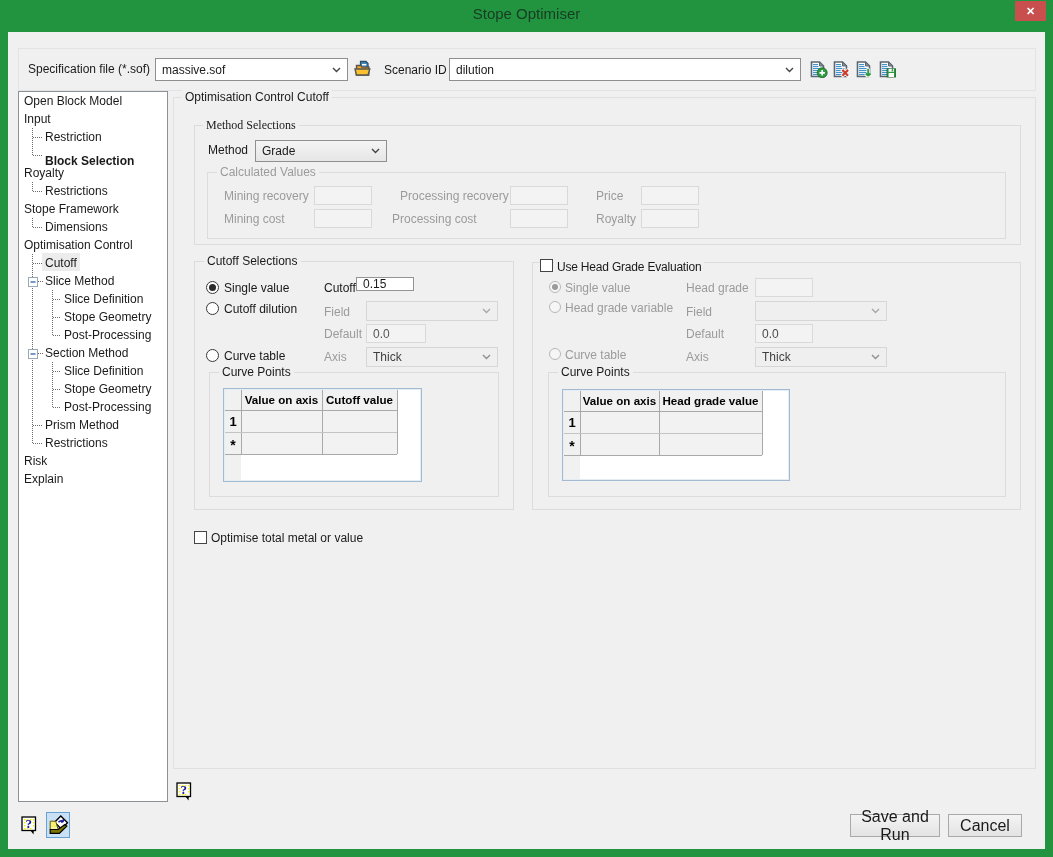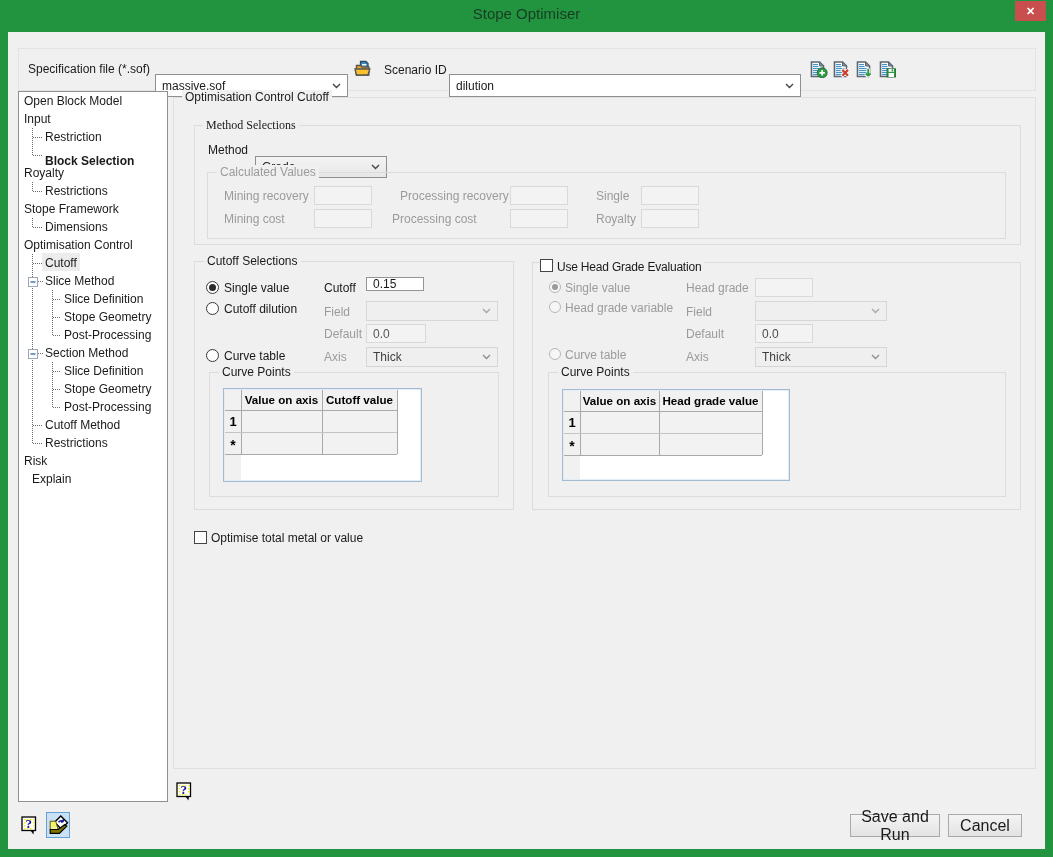--- a/index.html
+++ b/index.html
@@ -13,21 +13,21 @@
  text-align:center;font-size:11px;line-height:20px;font-weight:bold;}
 .lbl{position:absolute;white-space:nowrap;}
 .glbl{position:absolute;white-space:nowrap;color:#9b9b9b;}
 .gbox{position:absolute;border:1px solid #dcdcdc;}
 .gcap{position:absolute;top:-8px;background:#f0f0f0;padding:0 3px;white-space:nowrap;}
 .inp{position:absolute;background:#fff;border:1px solid #949494;font-size:12px;
  padding:0 0 0 6px;display:flex;align-items:center;box-sizing:border-box;}
 .dinp{position:absolute;background:#f3f3f3;border:1px solid #d9d9d9;font-size:12px;
  padding:0 0 0 6px;display:flex;align-items:center;box-sizing:border-box;color:#6d6d6d;}
 .combo{position:absolute;background:#fff;border:1px solid #8f8f8f;box-sizing:border-box;
- display:flex;align-items:center;padding-left:6px;margin-top:16px;}
+ display:flex;align-items:center;padding-left:6px;}
 .dcombo{position:absolute;background:#efefef;border:1px solid #d6d6d6;box-sizing:border-box;
  display:flex;align-items:center;padding-left:6px;}
 .chev{position:absolute;right:6px;top:50%;margin-top:-3px;width:9px;height:6px;}
 .radio{position:absolute;width:13px;height:13px;border:1px solid #383838;border-radius:50%;
  background:#fff;box-sizing:border-box;}
 .radio.on::after{content:"";position:absolute;left:2px;top:2px;width:7px;height:7px;
  border-radius:50%;background:#2b2b2b;}
 .dradio{position:absolute;width:12px;height:12px;border:1px solid #b7b7b7;border-radius:50%;
  background:#f6f6f6;box-sizing:border-box;}
 .dradio.on::after{content:"";position:absolute;left:2px;top:2px;width:6px;height:6px;
@@ -137,24 +137,24 @@
 <div class="abs" style="left:42px;top:253px;width:38px;height:18px;background:#ececec;"></div>
 <div class="ti" style="left:45px;top:254px;">Cutoff</div>
 <div class="ti" style="left:45px;top:272px;">Slice Method</div>
 <div class="ti" style="left:64px;top:290px;">Slice Definition</div>
 <div class="ti" style="left:64px;top:308px;">Stope Geometry</div>
 <div class="ti" style="left:64px;top:326px;">Post-Processing</div>
 <div class="ti" style="left:45px;top:344px;">Section Method</div>
 <div class="ti" style="left:64px;top:362px;">Slice Definition</div>
 <div class="ti" style="left:64px;top:380px;">Stope Geometry</div>
 <div class="ti" style="left:64px;top:398px;">Post-Processing</div>
-<div class="ti" style="left:45px;top:416px;">Cutoff Method</div>
+<div class="ti" style="left:45px;top:416px;">Prism Method</div>
 <div class="ti" style="left:45px;top:434px;">Restrictions</div>
 <div class="ti" style="left:24px;top:452px;">Risk</div>
-<div class="ti" style="left:24px;top:470px;margin-left:8px;">Explain</div>
+<div class="ti" style="left:24px;top:470px;">Explain</div>
 <svg class="abs" style="left:0;top:0;" width="1053" height="857" viewBox="0 0 1053 857">
     <g stroke="#6a6a6a" stroke-width="1" stroke-dasharray="1 1" fill="none">
       <line x1="32.5" y1="128" x2="32.5" y2="155"></line>
       <line x1="32.5" y1="182" x2="32.5" y2="191"></line>
       <line x1="32.5" y1="218" x2="32.5" y2="227"></line>
       <line x1="32.5" y1="254" x2="32.5" y2="443"></line>
       <line x1="33" y1="137.5" x2="42" y2="137.5"></line>
       <line x1="33" y1="155.5" x2="42" y2="155.5"></line>
       <line x1="33" y1="191.5" x2="42" y2="191.5"></line>
       <line x1="33" y1="227.5" x2="42" y2="227.5"></line>
@@ -193,32 +193,32 @@
  <span class="gcap" style="left:9px;color:#9b9b9b;">Calculated Values</span>
   </div>
 <div class="glbl" style="left:224px;top:189px;">Mining recovery</div>
 <div class="glbl" style="left:224px;top:212px;">Mining cost</div>
 <div class="dinp" style="left:314px;top:186px;width:58px;height:19px;"></div>
 <div class="dinp" style="left:314px;top:209px;width:58px;height:19px;"></div>
 <div class="glbl" style="left:400px;top:189px;">Processing recovery</div>
 <div class="glbl" style="left:392px;top:212px;">Processing cost</div>
 <div class="dinp" style="left:510px;top:186px;width:58px;height:19px;"></div>
 <div class="dinp" style="left:510px;top:209px;width:58px;height:19px;"></div>
-<div class="glbl" style="left:596px;top:189px;">Single</div>
+<div class="glbl" style="left:596px;top:189px;">Price</div>
 <div class="glbl" style="left:596px;top:212px;">Royalty</div>
 <div class="dinp" style="left:641px;top:186px;width:58px;height:19px;"></div>
 <div class="dinp" style="left:641px;top:209px;width:58px;height:19px;"></div>
 
 <div class="gbox" style="left:194px;top:261px;width:318px;height:247px;">
  <span class="gcap" style="left:9px;">Cutoff Selections</span>
   </div>
 <div class="radio on" style="left:206px;top:281px;"></div>
 <div class="lbl" style="left:224px;top:281px;">Single value</div>
 <div class="lbl" style="left:324px;top:281px;">Cutoff</div>
-<div class="inp" style="left:366px;top:277px;width:58px;height:14px;text-align:right;">0.15</div>
+<div class="inp" style="left:356px;top:277px;width:58px;height:14px;text-align:right;">0.15</div>
 <div class="radio" style="left:206px;top:302px;"></div>
 <div class="lbl" style="left:224px;top:302px;">Cutoff dilution</div>
 <div class="glbl" style="left:324px;top:305px;">Field</div>
 <div class="dcombo" style="left:366px;top:301px;width:132px;height:20px;">
     <svg class="chev" viewBox="0 0 9 6">
       <path d="M1 1 L4.5 4.5 L8 1" fill="none" stroke="#a8a8a8" stroke-width="1.4"></path>
     </svg>
   </div>
 <div class="glbl" style="left:324px;top:327px;">Default</div>
 <div class="dinp" style="left:366px;top:324px;width:60px;height:19px;color:#555;">0.0</div>

